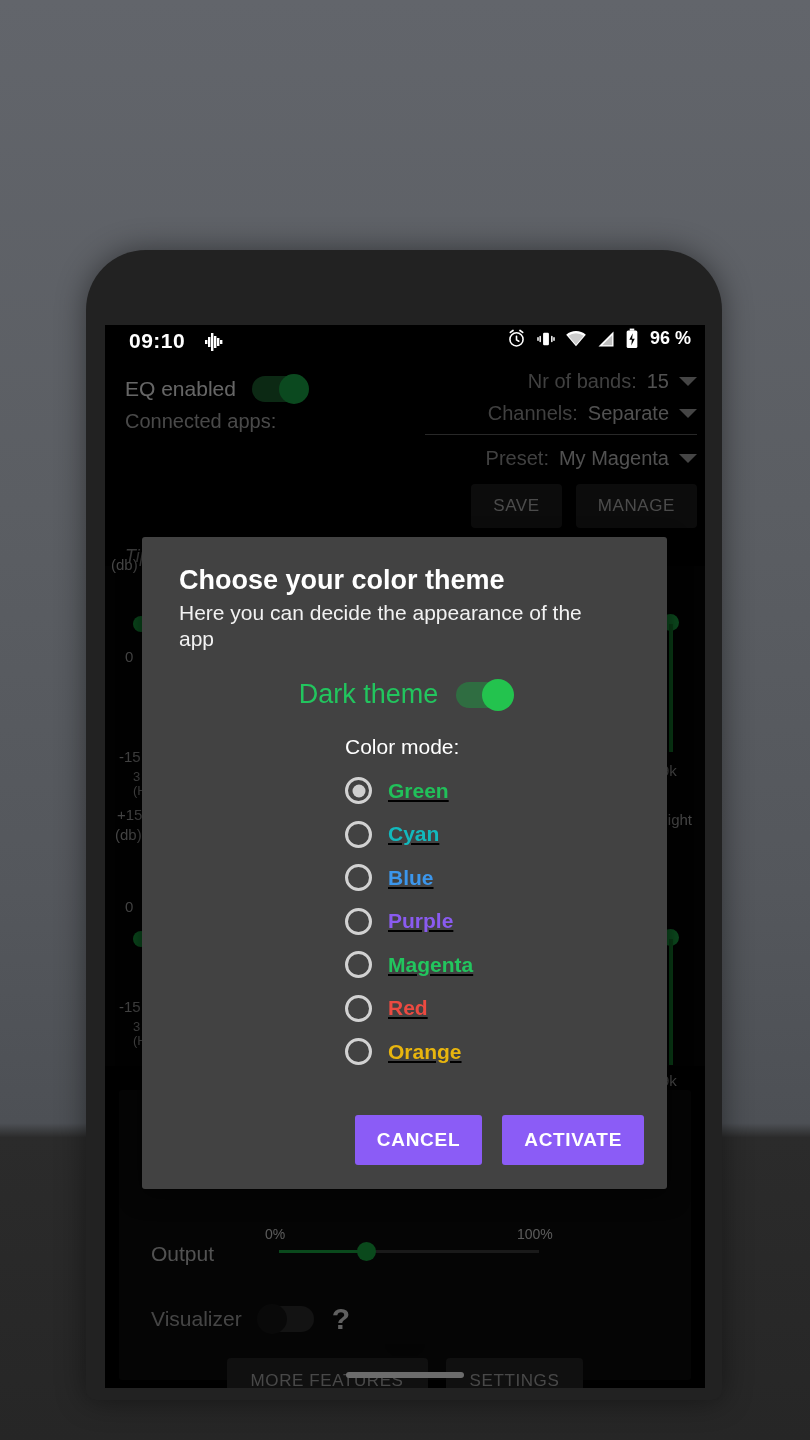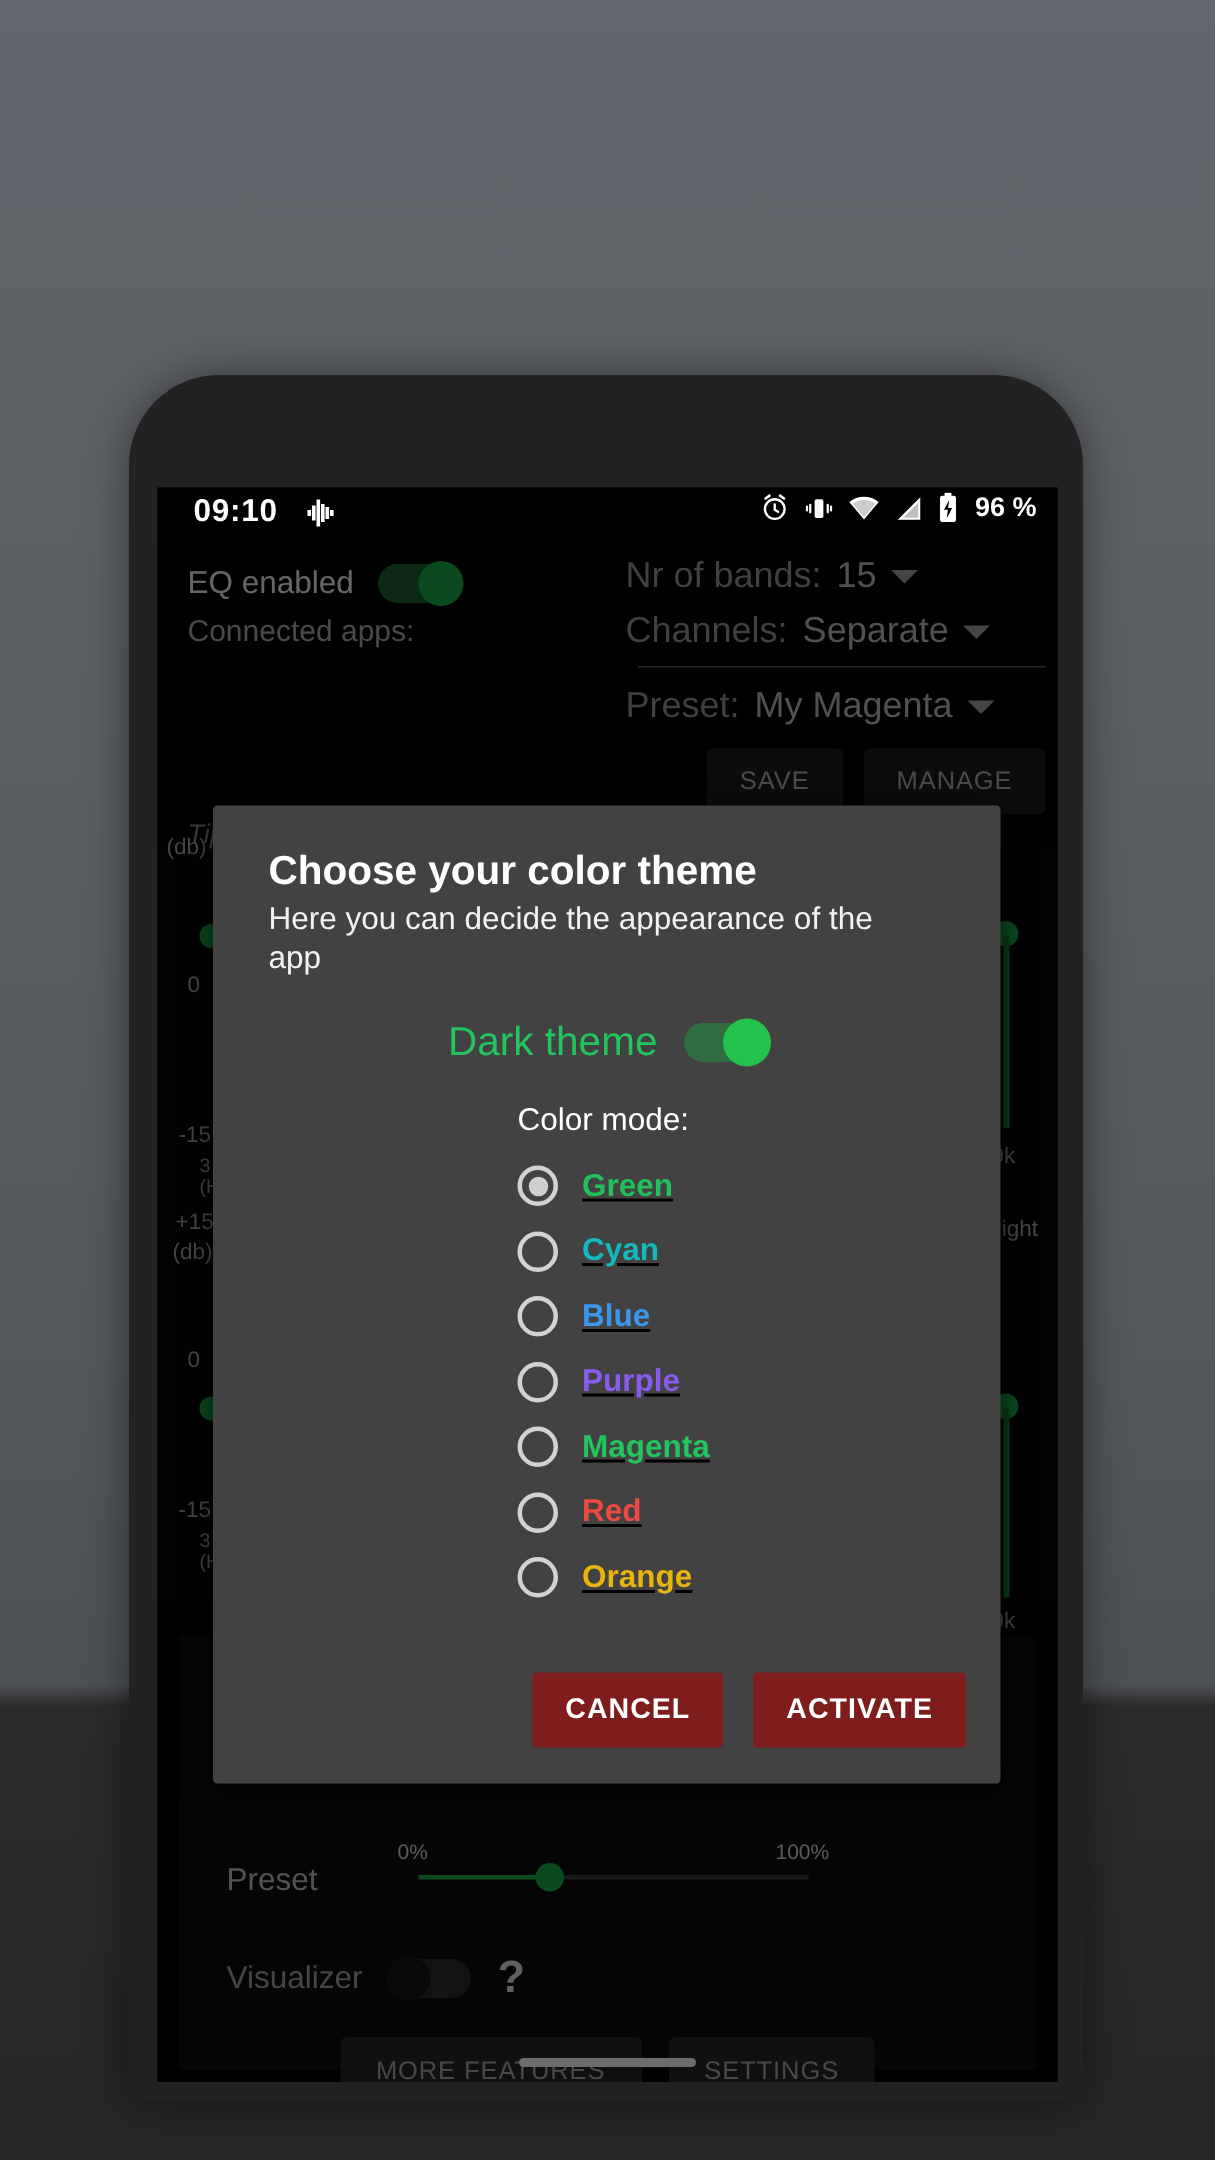--- a/index.html
+++ b/index.html
@@ -123,23 +123,23 @@
     font-size: 20px; color: #a3a3a3;
   }
 
   .right-block {
     position: absolute;
     right: 8px; top: 12px;
     width: 280px;
     text-align: right;
   }
   .rb-line {
-    display: flex; align-items: center;
+    display: flex; justify-content: flex-end; align-items: center;
     gap: 10px;
-    font-size: 24px;
+    font-size: 20px;
     color: #8f8f8f;
     margin-bottom: 9px;
   }
   .rb-val { color: #b4b4b4; }
   .caret {
     width: 0; height: 0;
     border-left: 9px solid transparent;
     border-right: 9px solid transparent;
     border-top: 9px solid #9a9a9a;
   }
@@ -352,21 +352,21 @@
   .radio-label {
     font-size: 21px;
     font-weight: bold;
   }
   .dlg-actions {
     position: absolute;
     right: 23px; bottom: 24px;
     display: flex; gap: 20px;
   }
   .dlg-btn {
-    background: #7f1d1d;
+    background: #8b5cf6;
     color: #ffffff;
     font-size: 19px;
     font-weight: bold;
     letter-spacing: .7px;
     padding: 14px 22px;
     border-radius: 3px;
   }
 </style>
 </head>
 <body>
@@ -473,21 +473,21 @@
 (Hz)</div>
           <div class="eq-dot" style="left:28px; top:115px;"></div>
           <div class="ax" style="left:552px; top:-5px;">Right</div>
           <div class="eq-dot-r" style="left:557px; top:113px;"></div>
           <div class="eq-slider-line" style="left:564px; top:123px; height:126px;"></div>
           <div class="ax" style="left:556px; top:256px;">9k</div>
         </div>
       </div>
 
       <div class="bottom-panel">
-        <div class="out-row">Preset</div>
+        <div class="out-row">Output</div>
         <div class="pct" style="left:146px; top:136px;">0%</div>
         <div class="pct" style="left:398px; top:136px;">100%</div>
         <div class="slider-wrap">
           <div class="slider-track"></div>
           <div class="slider-fill"></div>
           <div class="slider-thumb"></div>
         </div>
         <div class="vis-row">
           <span>Visualizer</span>
           <span class="toggle-off"></span>

